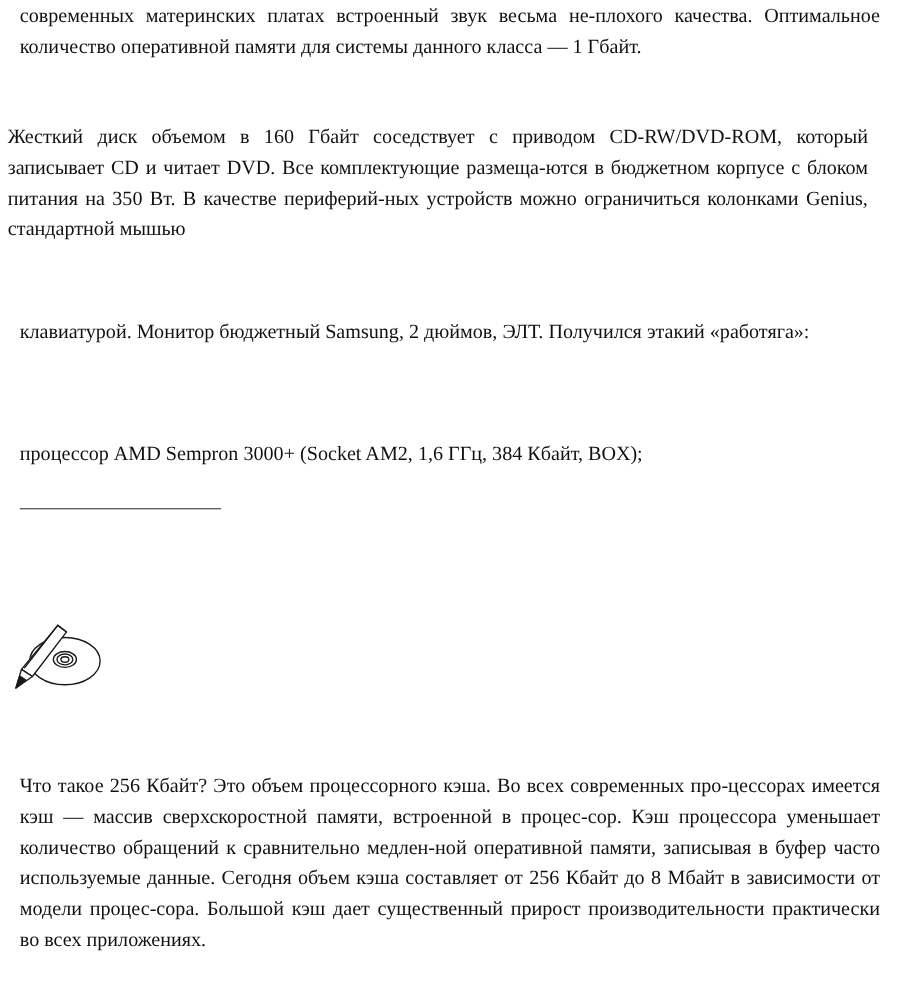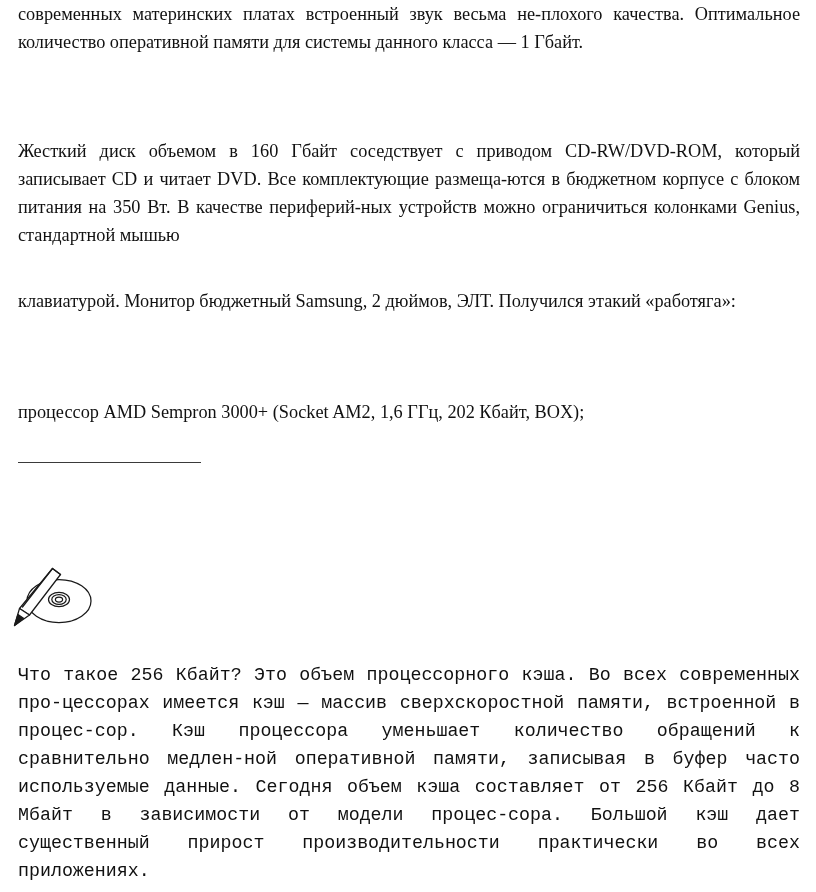--- a/index.html
+++ b/index.html
@@ -39,24 +39,24 @@
   }
   
   .para::after {
     content: "";
     display: inline-block;
     width: 100%;
   }
   .para.no-stretch::after { display: none; }
 
   .block-1 { position: absolute; left: 18px; top: 0px;   width: 782px; }
-  .block-2 { position: absolute; left: 18px; top: 110px; width: 782px; margin-top: 27px; }
+  .block-2 { position: absolute; left: 7px; top: 110px; width: 782px; }
   .block-3 { position: absolute; left: 18px; top: 287px; width: 782px; }
   .block-4 { position: absolute; left: 18px; top: 398px; width: 782px; }
-  .block-5 { position: absolute; left: 18px; top: 661px; width: 782px; font-family: Liberation Mono, monospace; }
+  .block-5 { position: absolute; left: 18px; top: 700px; width: 782px; }
 
   .rule-wrap {
     position: absolute;
     left: 18px;
     top: 462px;
     width: 183px;
     height: 3px;
   }
   .rule {
     width: 183px;
@@ -91,21 +91,21 @@
 <body>
 
 <div class="page">
 
   <p class="para block-1 no-stretch">современных материнских платах встроенный звук весьма не-плохого качества. Оптимальное количество оперативной памяти для системы данного класса — 1 Гбайт.</p>
 
   <p class="para block-2 no-stretch">Жесткий диск объемом в 160 Гбайт соседствует с приводом CD-RW/DVD-ROM, который записывает CD и читает DVD. Все комплектующие размеща-ются в бюджетном корпусе с блоком питания на 350 Вт. В качестве периферий-ных устройств можно ограничиться колонками Genius, стандартной мышью</p>
 
   <p class="para block-3 no-stretch">клавиатурой. Монитор бюджетный Samsung, 2 дюймов, ЭЛТ. Получился этакий «работяга»:</p>
 
-  <p class="para block-4 no-stretch">процессор AMD Sempron 3000+ (Socket AM2, 1,6 ГГц, 202 Кбайт, BOX);</p>
+  <p class="para block-4 no-stretch">процессор AMD Sempron 3000+ (Socket AM2, 1,6 ГГц, 384 Кбайт, BOX);</p>
 
   <div class="rule-wrap">
     <hr class="rule">
   </div>
 
 
   <div class="note-icon">
     <svg width="92" height="70" viewBox="0 0 92 70" xmlns="http://www.w3.org/2000/svg" fill="none" stroke="#1a1a1a" stroke-width="1.25" stroke-linejoin="round" stroke-linecap="round">
 
       <ellipse cx="51" cy="38" rx="32" ry="21.5" fill="#ffffff"></ellipse>

